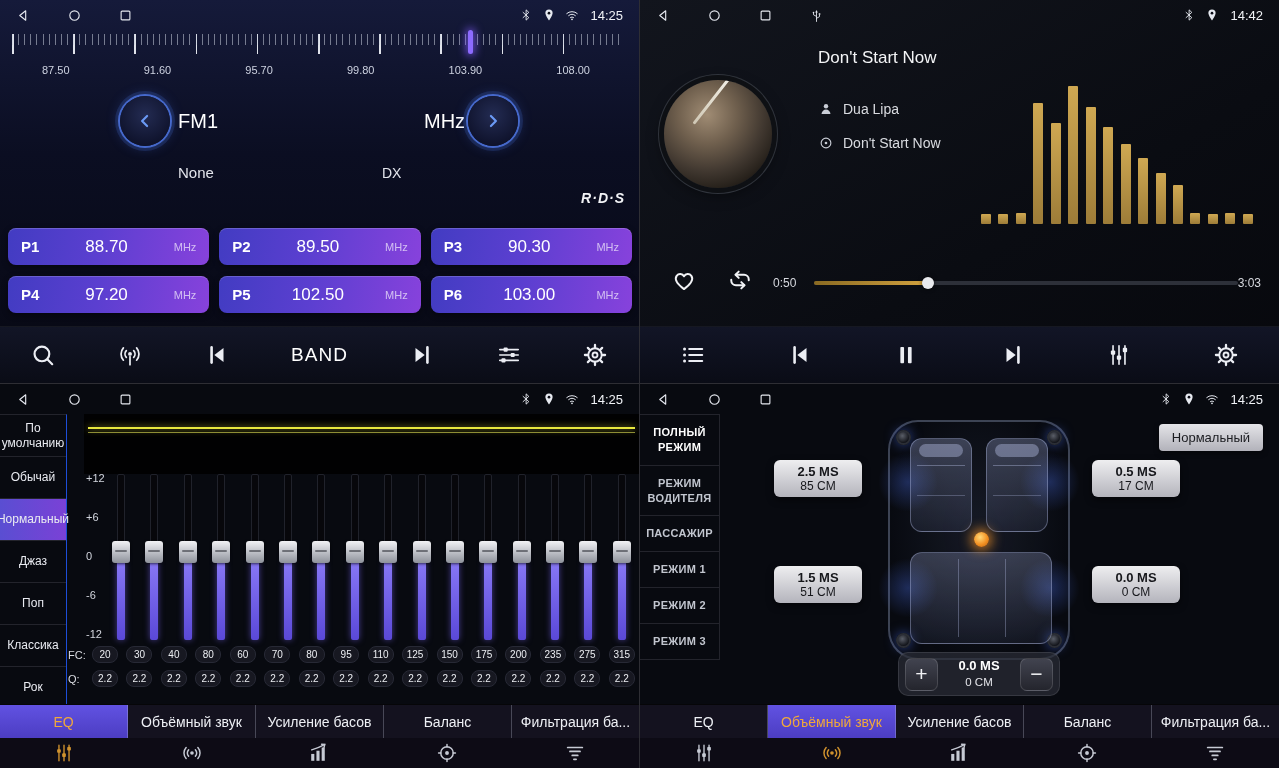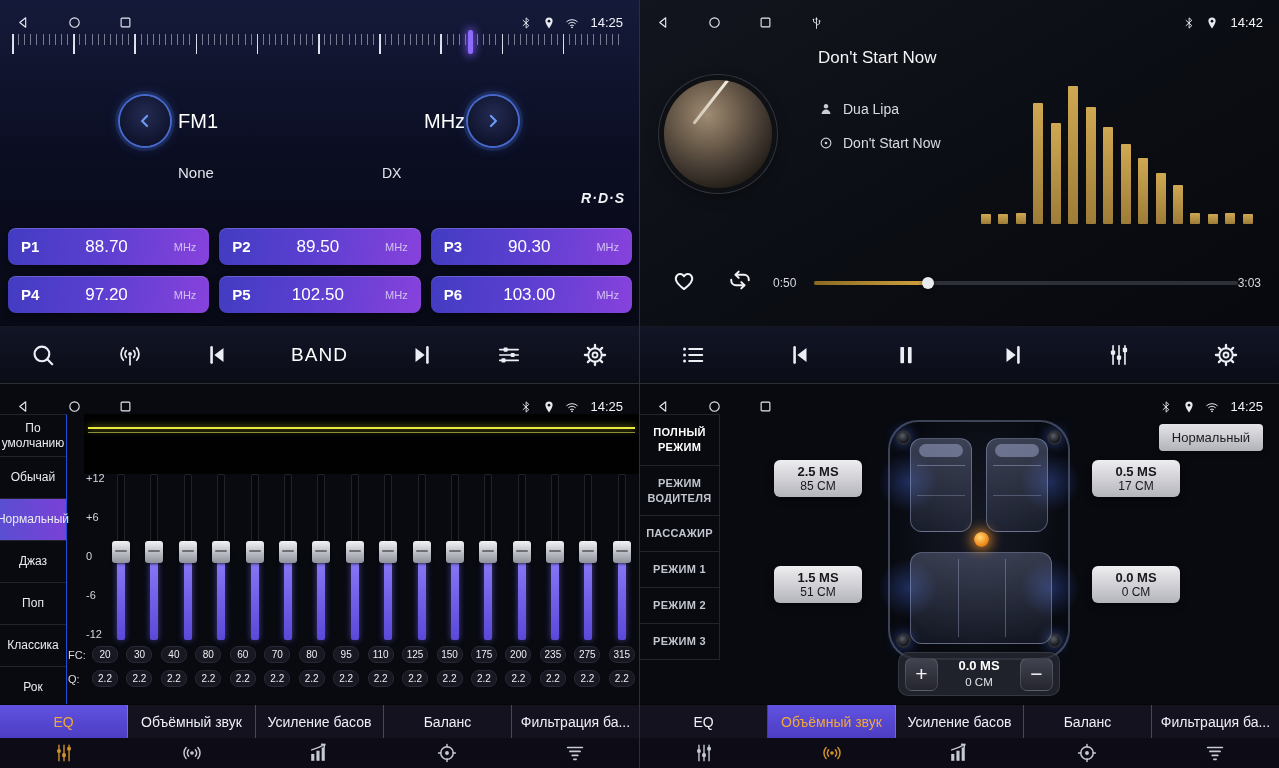--- a/index.html
+++ b/index.html
@@ -6,21 +6,21 @@
 body{background:#000;font-family:"Liberation Sans",sans-serif}
 #screen{position:relative;width:1279px;height:768px;background:#2e2e34;overflow:hidden}
 .quad{position:absolute;overflow:hidden}
 #q-radio{left:0;top:0;width:639px;height:383px;background:linear-gradient(180deg,#151a3a 0%,#0b0e22 40%,#070812 100%)}
 #q-player{left:640px;top:0;width:639px;height:383px;background:linear-gradient(150deg,#12151d 0%,#0a0c12 60%,#07080d 100%)}
 #q-eq{left:0;top:384px;width:639px;height:384px;background:#080a10}
 #q-stage{left:640px;top:384px;width:639px;height:384px;background:#080a10}
 [data-icon]{display:inline-flex}
 [data-icon] svg{width:100%;height:100%;display:block}
 
-.statusbar{position:relative;height:30px;display:flex;align-items:flex-start;padding:15px 16px;gap:36px;z-index:5}
+.statusbar{position:relative;height:30px;display:flex;align-items:center;padding:15px 16px;gap:36px;z-index:5}
 .nav-ic{width:15px;height:15px;color:#e6e9f0}
 .sb-right{margin-left:auto;display:flex;align-items:center;gap:9px;color:#e6e9f0}
 .sb-ic{width:14px;height:14px}
 .sb-time{font-size:13px;color:#f0f2f6;margin-left:2px}
 
 .toolbar{position:absolute;left:0;right:0;bottom:0;height:57px;display:flex;align-items:center;justify-content:space-around;background:linear-gradient(180deg,#121526,#0a0c16);border-top:1px solid rgba(255,255,255,.05)}
 .tb-ic{width:26px;height:26px;color:#eceef4}
 .tb-band{font-size:19px;letter-spacing:1px;color:#fff}
 
 #ruler{position:absolute;left:12px;top:34px;width:612px;height:24px}
@@ -162,20 +162,28 @@
             </svg>
           </span>
         <span class="sb-time">14:25</span>
       </span>
     </div>
     <div id="ruler">
       <div class="ticks-major"></div>
       <div class="ticks-minor"></div>
     </div>
     <div id="tuner-indicator"></div>
+    <div class="scale-labels">
+      <span>87.50</span>
+      <span>91.60</span>
+      <span>95.70</span>
+      <span>99.80</span>
+      <span>103.90</span>
+      <span>108.00</span>
+    </div>
     <div class="dial-btn" id="btn-prev-freq">
       <span class="dial-ic" data-icon="chevL">
           <svg viewBox="0 0 24 24" fill="none" stroke="currentColor" stroke-width="2.6" stroke-linecap="round" stroke-linejoin="round">
             <path d="M14.5 6 L8.5 12 L14.5 18"></path>
           </svg>
         </span>
     </div>
     <div id="fm-band-label">FM1</div>
     <div id="fm-none">None</div>
     <div id="freq-unit">MHz</div>

